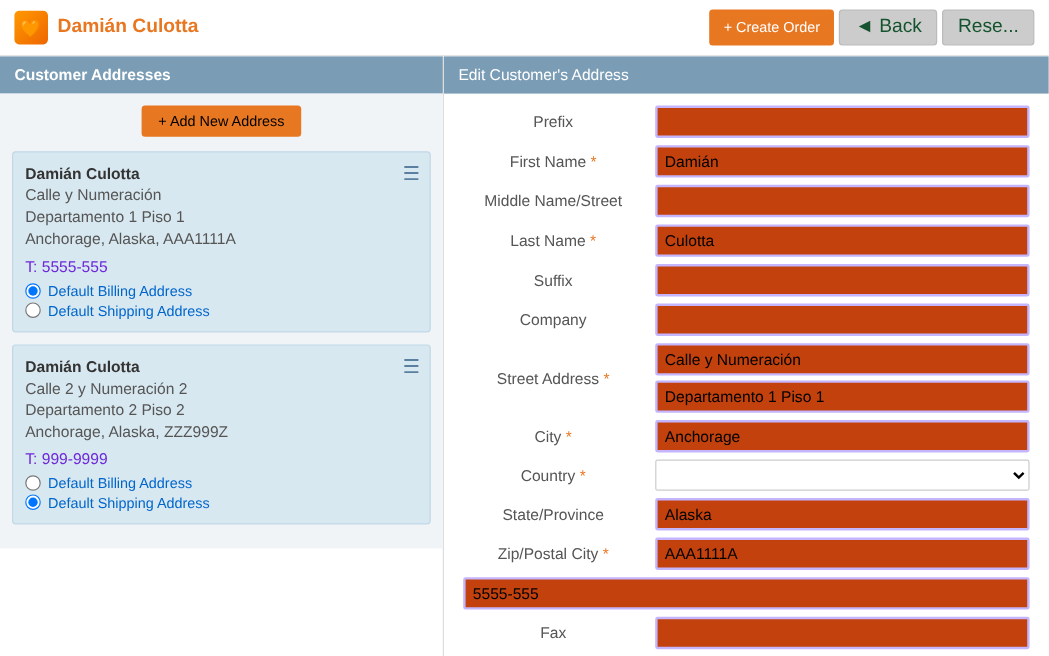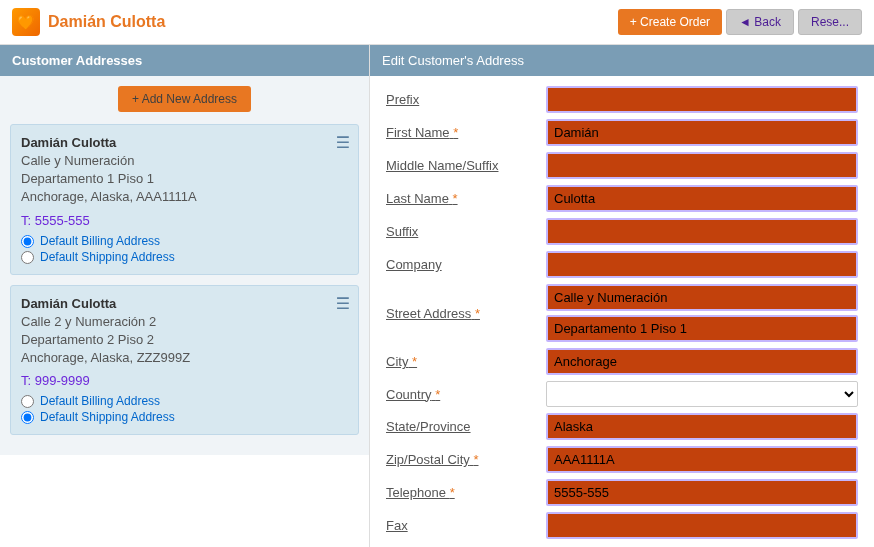--- a/index.html
+++ b/index.html
@@ -42,26 +42,26 @@
       padding: 5px 12px;
       border-radius: 3px;
       cursor: pointer;
       font-size: 12px;
       display: flex;
       align-items: center;
       gap: 4px;
     }
     .btn-gray {
       background: #ccc;
-      color: #4c1d95;
+      color: #14532d;
       border: 1px solid #bbb;
       padding: 5px 12px;
       border-radius: 3px;
       cursor: pointer;
-      font-size: 12px;
+      font-size: 16px;
       display: flex;
       align-items: center;
       gap: 4px;
     }
 
     
     .main-content {
       display: flex;
       padding: 0;
       height: calc(100vh - 43px);
@@ -80,21 +80,21 @@
       padding: 8px 12px;
       font-size: 13px;
       font-weight: bold;
     }
     .panel-body {
       padding: 10px;
       background: #f0f4f7;
     }
     .add-address-btn {
       background: #e87722;
-      color: #404040;
+      color: #000000;
       border: none;
       padding: 6px 14px;
       border-radius: 3px;
       cursor: pointer;
       font-size: 12px;
       display: flex;
       align-items: center;
       gap: 4px;
       margin: 0 auto 12px auto;
     }
@@ -113,21 +113,21 @@
       right: 8px;
       color: #5a7fa0;
       font-size: 16px;
       cursor: pointer;
     }
     .address-name { font-weight: bold; color: #333; margin-bottom: 2px; }
     .address-line { color: #555; line-height: 1.4; }
     .address-phone { color: #6d28d9; margin-top: 6px; margin-bottom: 6px; }
     .address-radio-row {
       display: flex;
-      align-items: flex-end;
+      align-items: flex-start;
       gap: 6px;
       margin-bottom: 2px;
       color: #0066cc;
       font-size: 12px;
     }
     .address-radio-row input[type="radio"] { margin: 0; }
 
     
     .right-panel {
       flex: 1;
@@ -147,22 +147,21 @@
       display: flex;
       align-items: center;
       margin-bottom: 6px;
     }
     .form-label {
       width: 160px;
       min-width: 160px;
       color: #555;
       font-size: 13px;
       padding-right: 10px;
-      text-align: left;
-      text-decoration: underline;
+      text-align: center;
     }
     .form-label .required {
       color: #e87722;
     }
     .form-input {
       flex: 1;
       padding: 4px 6px;
       border: 2px solid #c4b5fd;
       border-radius: 2px;
       font-size: 13px;
@@ -264,21 +263,21 @@
 
       <div class="form-row">
         <div class="form-label">
           <span>First Name</span>
           <span class="required"> *</span>
         </div>
         <input class="form-input" type="text" value="Damián" style="">
       </div>
 
       <div class="form-row">
-        <div class="form-label">Middle Name/Suffix</div>
+        <div class="form-label">Middle Name/Street</div>
         <input class="form-input" type="text" style="">
       </div>
 
       <div class="form-row">
         <div class="form-label">
           <span>Last Name</span>
           <span class="required"> *</span>
         </div>
         <input class="form-input" type="text" value="Culotta" style="">
       </div>
@@ -330,24 +329,20 @@
 
       <div class="form-row">
         <div class="form-label">
           <span>Zip/Postal City</span>
           <span class="required"> *</span>
         </div>
         <input class="form-input" type="text" value="AAA1111A" style="">
       </div>
 
       <div class="form-row">
-        <div class="form-label">
-          <span>Telephone</span>
-          <span class="required"> *</span>
-        </div>
         <input class="form-input" type="text" value="5555-555" style="">
       </div>
 
       <div class="form-row">
         <div class="form-label">Fax</div>
         <input class="form-input" type="text" style="">
       </div>
 
     </div>
   </div>

